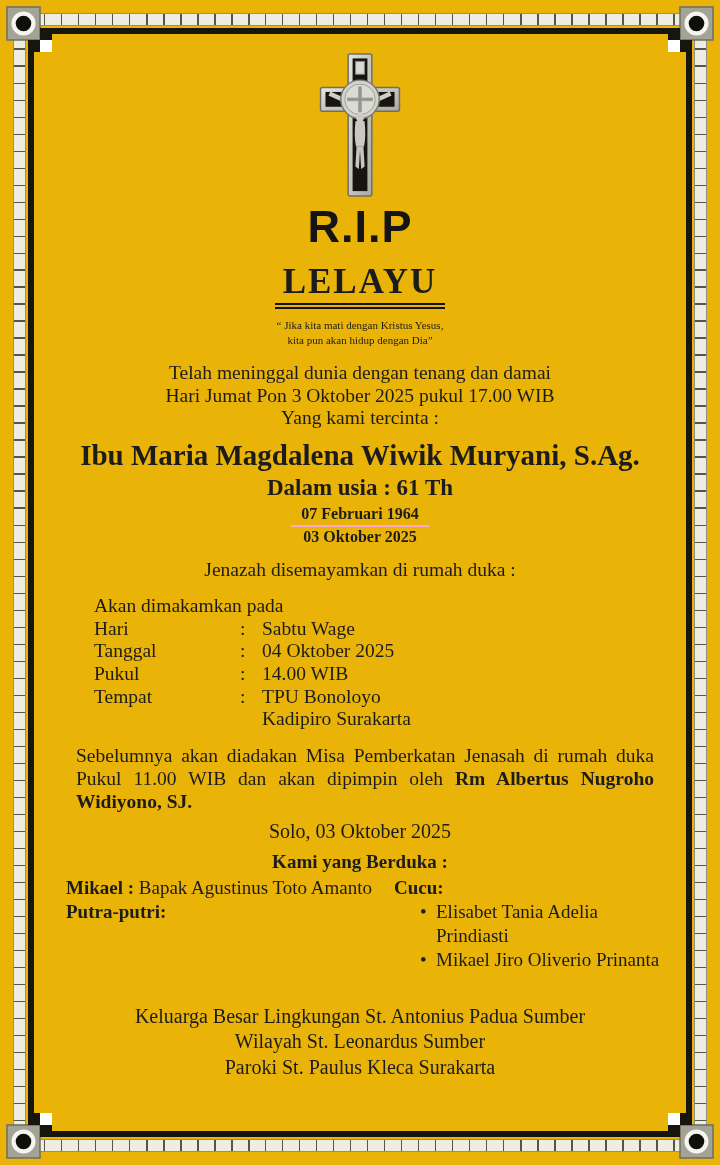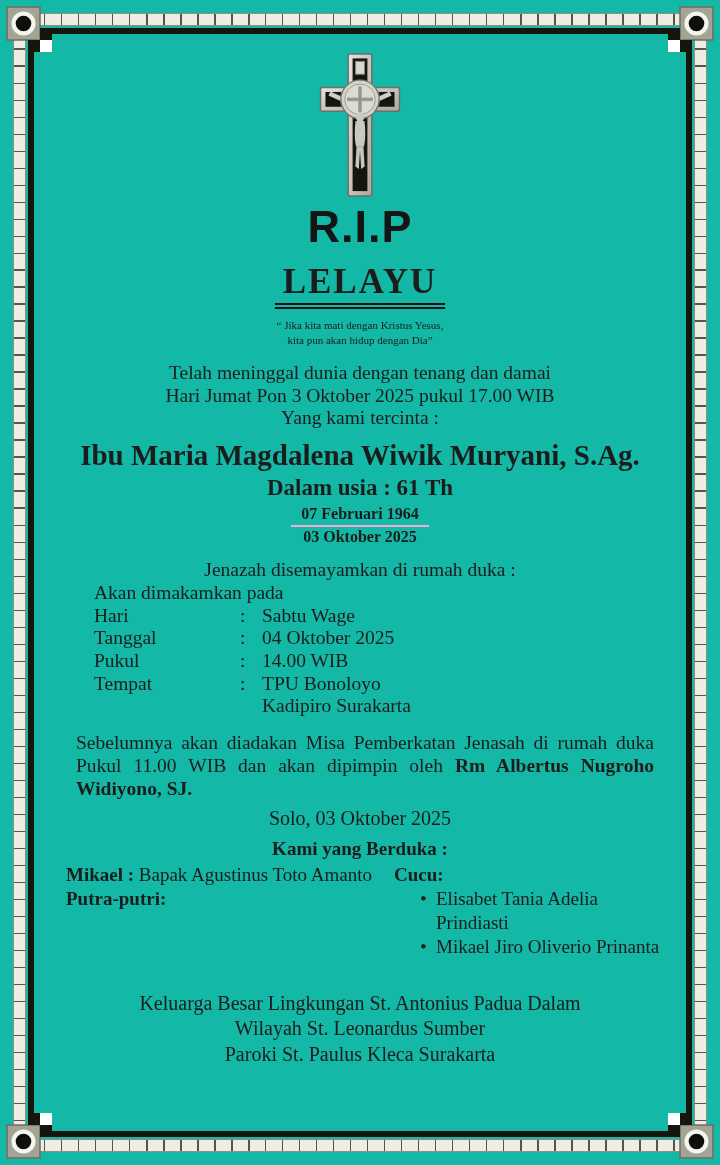--- a/index.html
+++ b/index.html
@@ -1,17 +1,17 @@
 <!DOCTYPE html>
 <html><head>
 <meta charset="utf-8">
 <style>
   html,body { margin:0; padding:0; background:#ffffff; }
   .page {
-    position:relative; width:720px; height:1165px; background:#14b8a6;
+    position:relative; width:720px; height:1165px; background:#eab308;
     overflow:hidden; font-family:"Liberation Serif", serif; color:#1c1c1c;
   }
   
   .band { position:absolute; background-color:#eeede3; box-sizing:border-box; }
   .band.h {
     left:10px; right:10px; height:13px;
     border-top:1.5px solid #8f8f83; border-bottom:1.5px solid #8f8f83;
     background-image:repeating-linear-gradient(90deg,#55554a 0 1.5px,transparent 1.5px 17px);
   }
   .band.top { top:13px; } .band.bottom { bottom:13px; }
@@ -39,21 +39,21 @@
     display:inline-block; font-size:35px; font-weight:bold; letter-spacing:2px;
     line-height:1.05; border-bottom:6px double #141414; padding:0 8px 3px;
   }
   .quote { margin-top:9px; font-size:11px; line-height:1.35; }
   .announce { margin-top:14px; font-size:19.5px; line-height:1.16; }
   .name { margin-top:10px; font-size:29px; font-weight:bold; line-height:1.1; }
   .age { margin-top:3px; font-size:23px; font-weight:bold; }
   .dates { margin-top:3px; font-size:16px; font-weight:bold; line-height:1.25; }
   .birth { display:inline-block; border-bottom:2px solid #f9a8d4; padding:0 10px 1px; }
   .viewing { margin-top:12px; font-size:19.5px; line-height:1.16; }
-  .burial { margin-top:1px; font-size:19.5px; line-height:1.16; text-align:left; margin-left:52px; }
+  .burial { margin-top:14px; font-size:19.5px; line-height:1.16; text-align:left; margin-left:52px; }
   .det-row { display:flex; }
   .dlabel { width:146px; }
   .dcolon { width:22px; }
   .mass {
     text-align:justify; margin:13px 24px 0 34px;
     font-size:19.5px; line-height:1.18;
   }
   .bold { font-weight:bold; }
   .dateline { margin-top:7px; font-size:20px; }
   .mourn-head { margin-top:8px; font-size:19px; font-weight:bold; }
@@ -208,19 +208,19 @@
       <div class="col-right">
         <div class="bold">Cucu:</div>
         <ul class="names">
           <li>Elisabet Tania Adelia Prindiasti</li>
           <li>Mikael Jiro Oliverio Prinanta</li>
         </ul>
       </div>
     </div>
 
     <div class="footer">
-      <div>Keluarga Besar Lingkungan St. Antonius Padua Dalam</div>
+      <div>Keluarga Besar Lingkungan St. Antonius Padua Sumber</div>
       <div>Wilayah St. Leonardus Sumber</div>
       <div>Paroki St. Paulus Kleca Surakarta</div>
     </div>
 
   </div>
 </div>
 
 </body></html>

